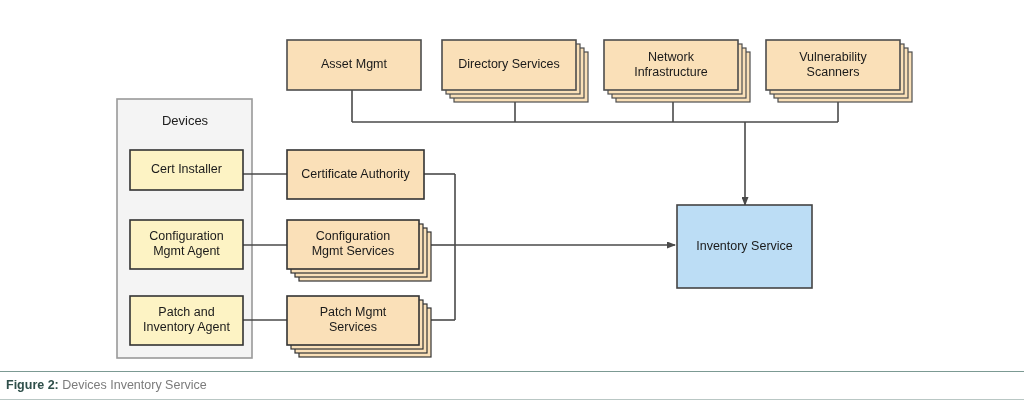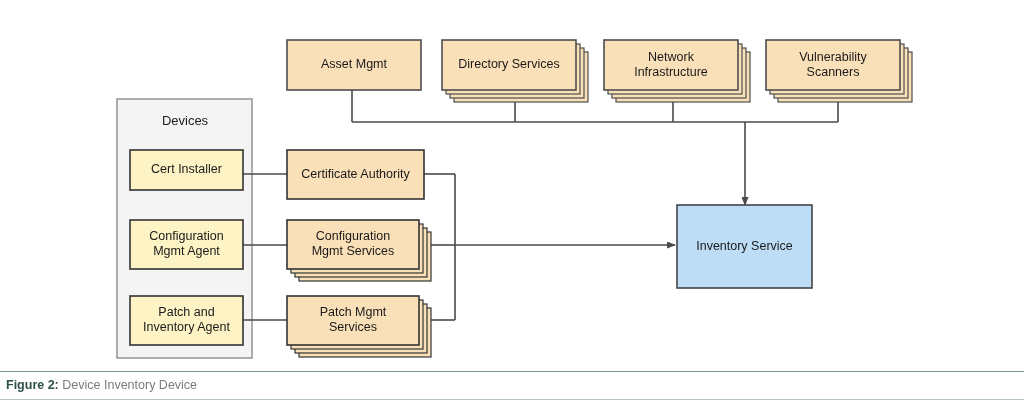--- a/index.html
+++ b/index.html
@@ -174,15 +174,15 @@
           <rect x="677" y="205" width="135" height="83" fill="#bcddf5" stroke="#444444" stroke-width="1.6"></rect>
           <text x="744.5" y="246.5" class="node-text">Inventory Service</text>
         </g>
       </g>
   </svg>
 
   <div class="caption-rule-top" style="top: 371px; background: rgb(124, 154, 147);"></div>
   <div class="caption-rule-bottom" style="top:399px;"></div>
   <div id="figure-caption" style="top:378px;">
     <span class="cap-label" style="color: rgb(47, 79, 74); text-align: center;">Figure 2:</span>
-    <span class="cap-text" style="color: rgb(123, 123, 123);">Device Inventory Device</span>
+    <span class="cap-text" style="color: rgb(123, 123, 123);">Devices Inventory Service</span>
   </div>
 </div>
 
 </body></html>

